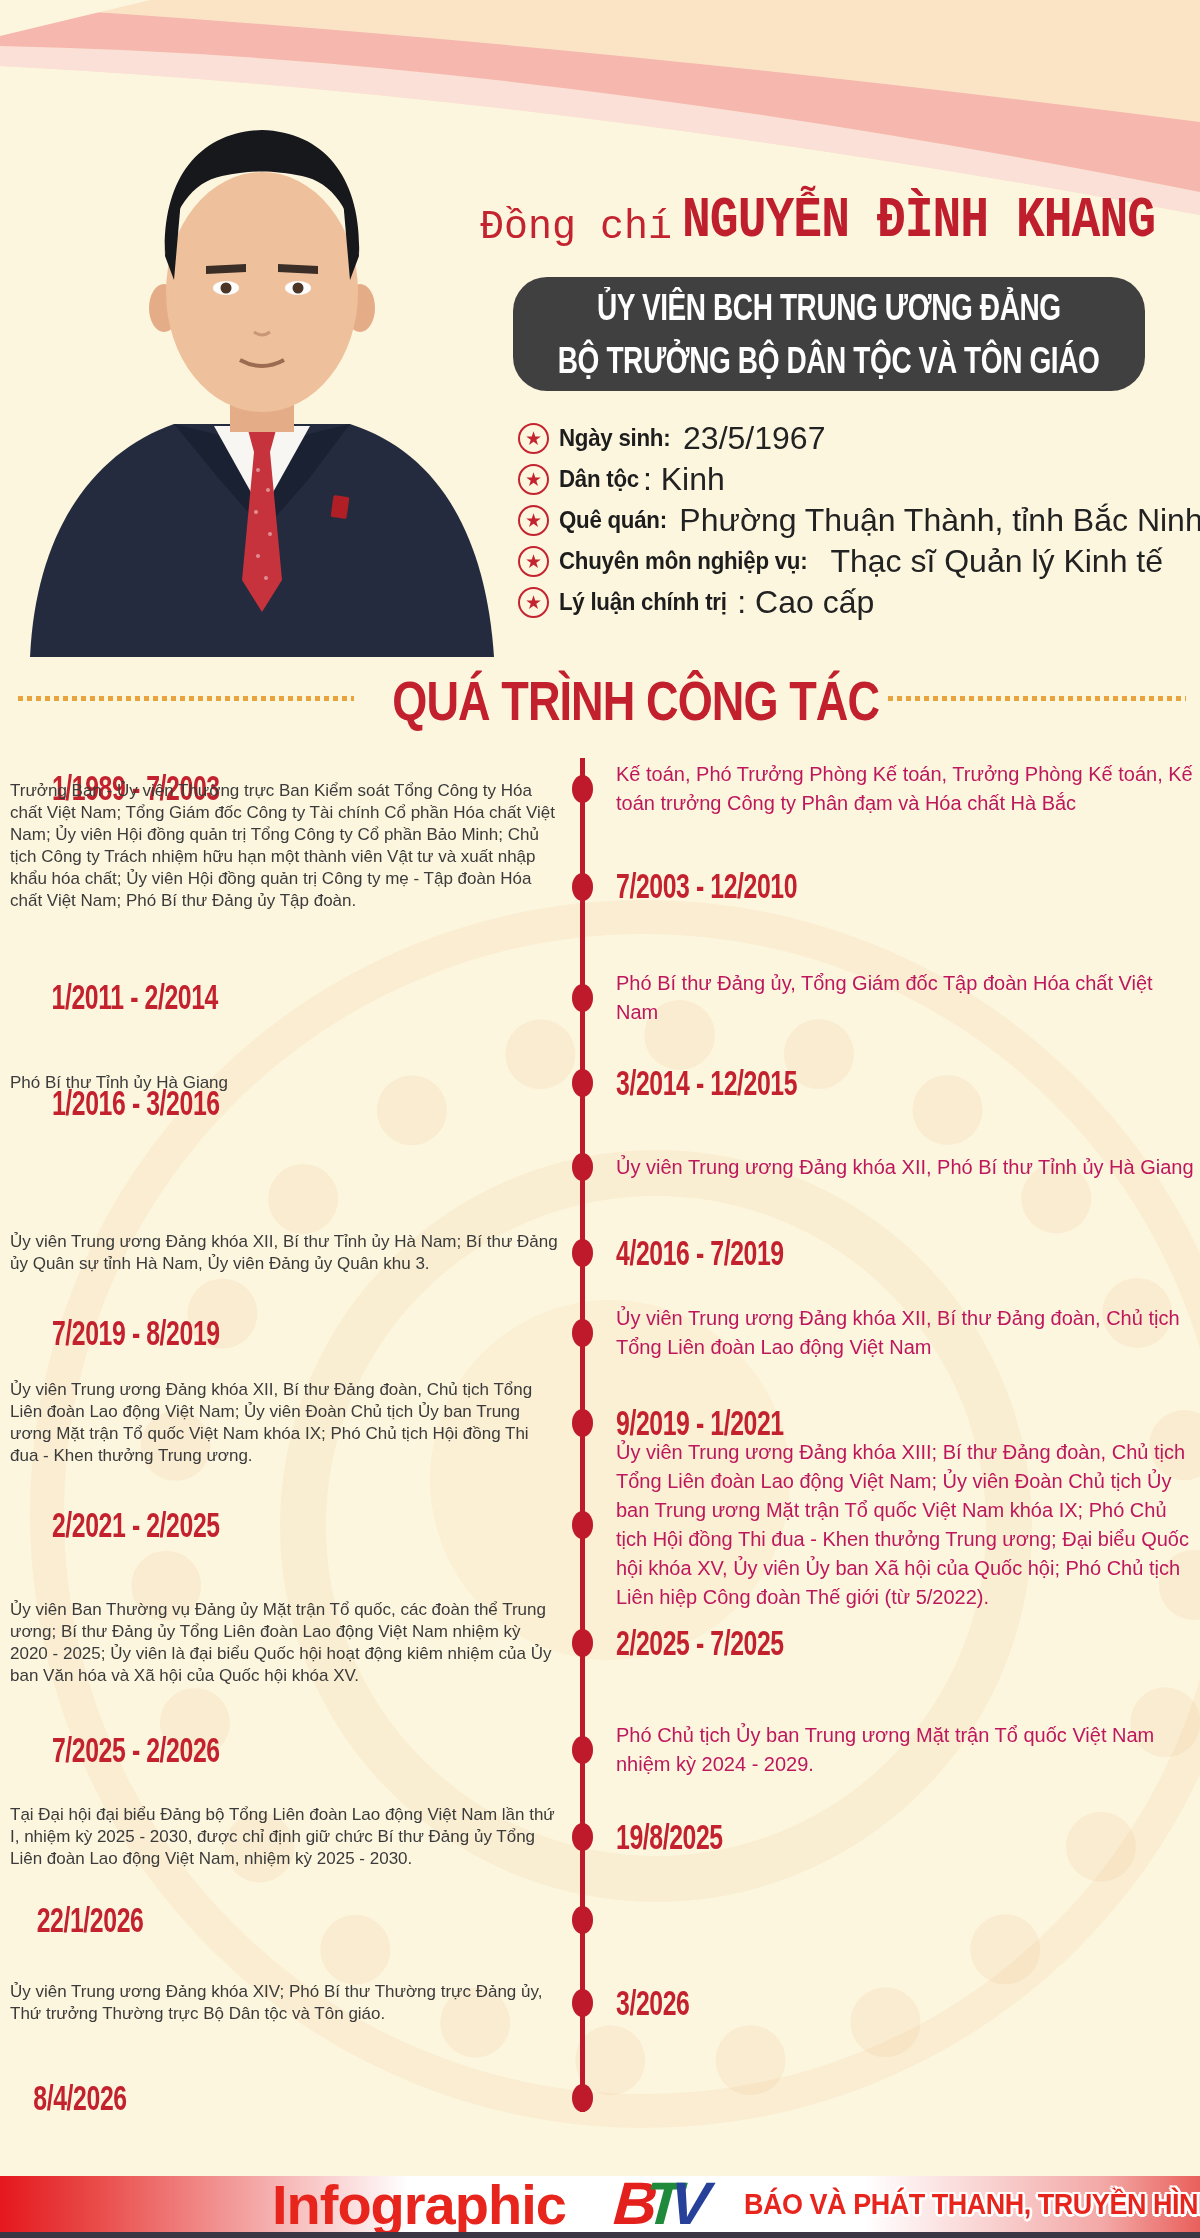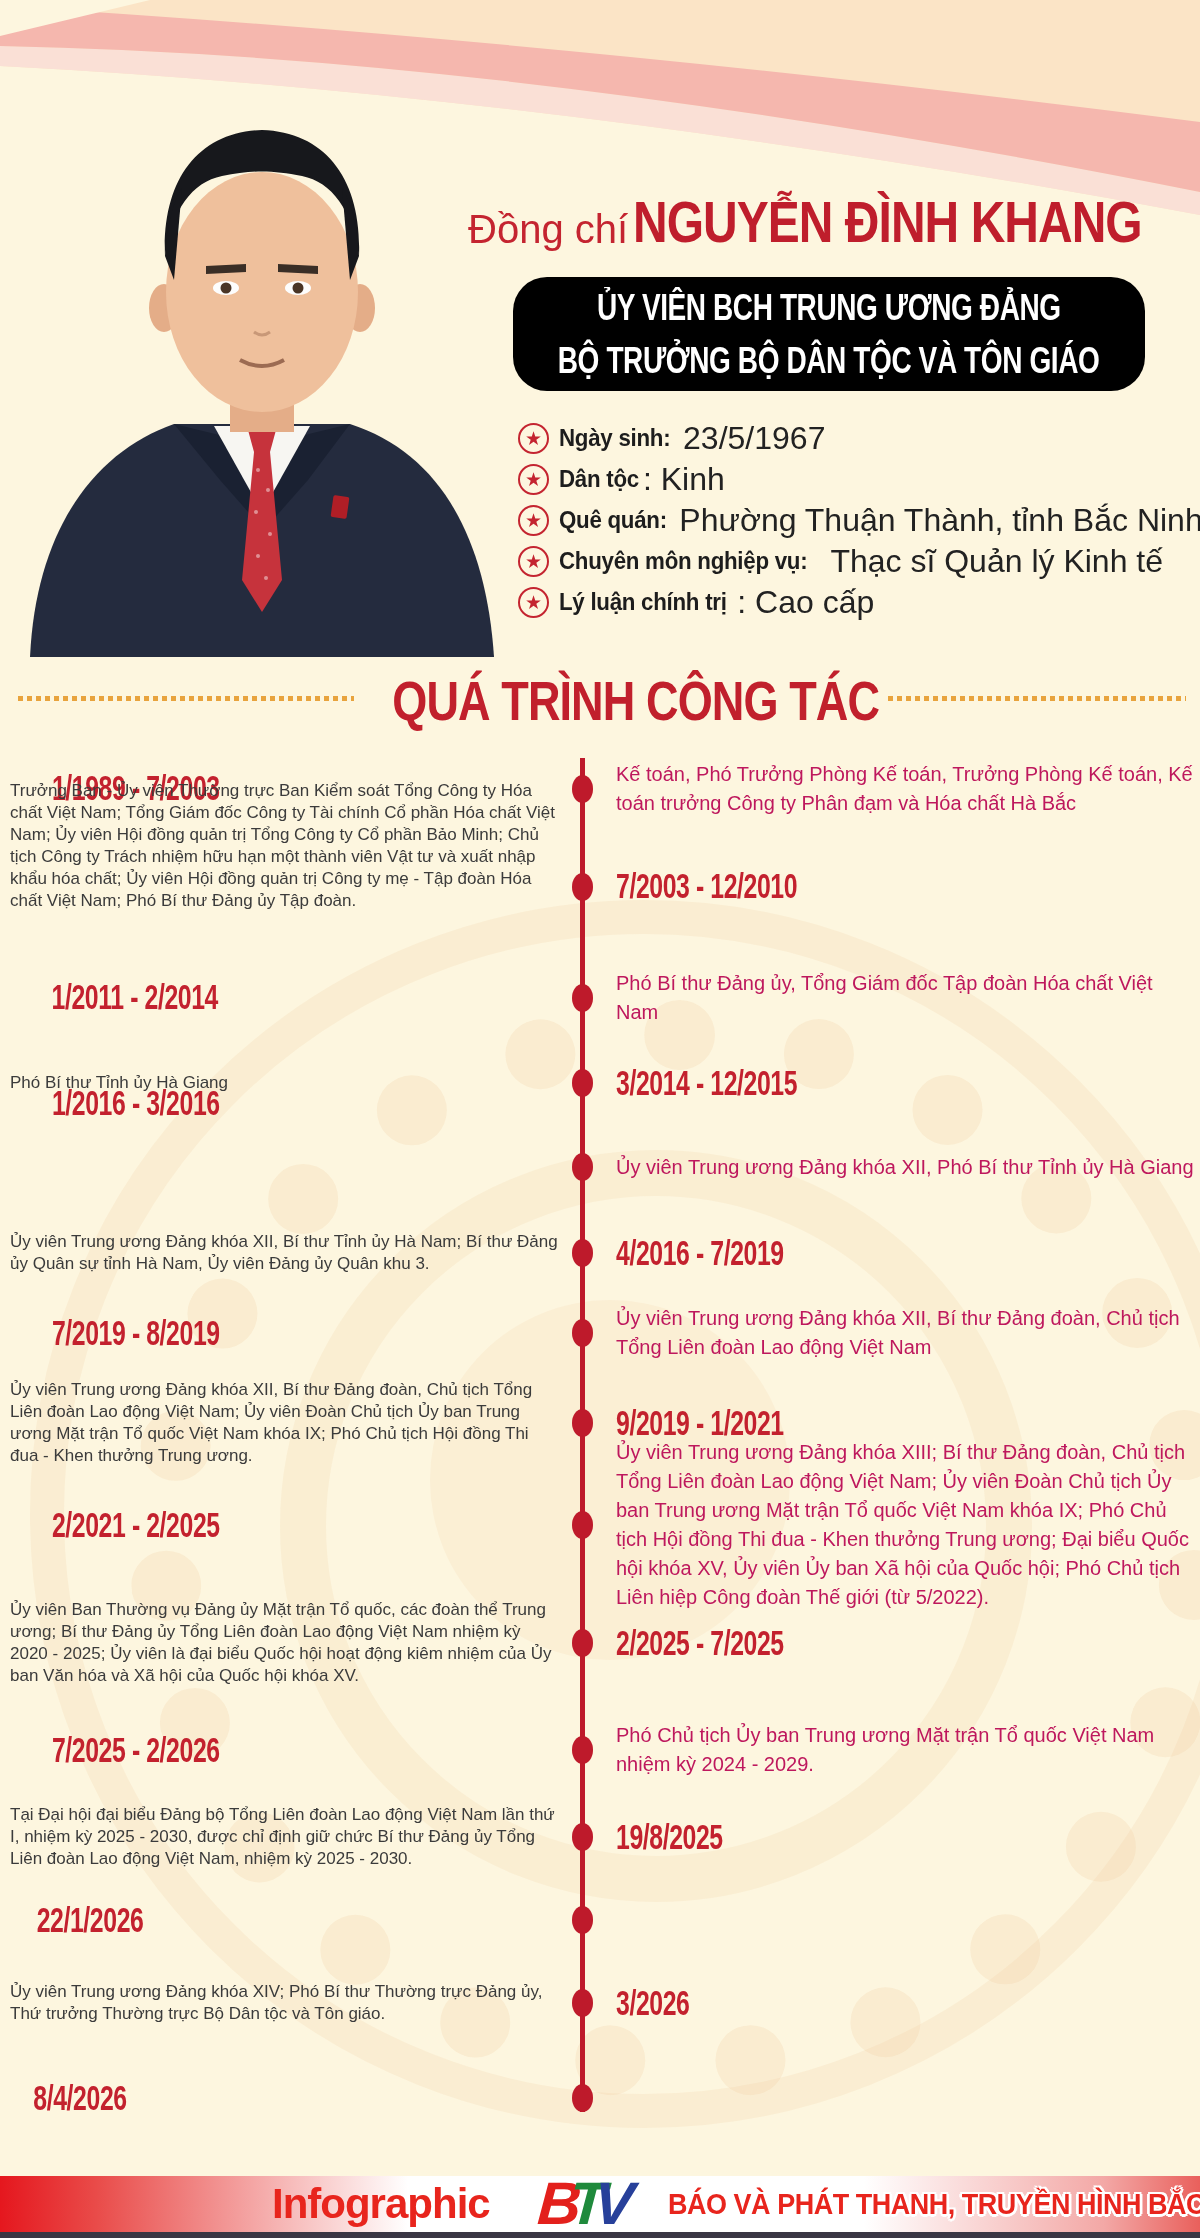--- a/index.html
+++ b/index.html
@@ -13,24 +13,24 @@
   .wm{position:absolute;border-radius:50%;pointer-events:none;}
   .wm1{left:30px;top:900px;width:1160px;height:1160px;border:34px solid rgba(238,193,142,.16);}
   .wm2{left:130px;top:1000px;width:960px;height:960px;border:70px dotted rgba(238,193,142,.18);}
   .wm3{left:280px;top:1150px;width:660px;height:660px;border:46px solid rgba(238,193,142,.15);}
   .wm4{left:430px;top:1300px;width:360px;height:360px;background:rgba(238,193,142,.12);}
 
   
   #portrait{position:absolute;left:2px;top:60px;}
 
   
-  #titleblock{position:absolute;left:468px;top:196px;width:700px;white-space:nowrap;}
+  #titleblock{position:absolute;left:480px;top:196px;width:700px;white-space:nowrap;font-family:Liberation Mono, monospace;}
   #title-prefix{font-size:40px;color:#C42430;}
   #title-name{font-size:51px;font-weight:bold;color:#BF1E2C;display:inline-block;transform:scaleX(.94) scaleY(1.12);transform-origin:left bottom;letter-spacing:-1px;}
-  #badge{position:absolute;left:513px;top:277px;width:632px;height:114px;background:#000000;border-radius:34px;display:flex;flex-direction:column;justify-content:center;align-items:center;gap:15px;}
+  #badge{position:absolute;left:513px;top:277px;width:632px;height:114px;background:#404040;border-radius:34px;display:flex;flex-direction:column;justify-content:center;align-items:center;gap:15px;}
   .badge-line{color:#fff;font-weight:bold;font-size:33px;white-space:nowrap;transform:scaleX(.85) scaleY(1.1);letter-spacing:-.5px;}
 
   
   #info{position:absolute;left:518px;top:424px;width:670px;}
   .info-row{display:flex;align-items:center;margin-bottom:13px;height:28px;}
   .star{width:27px;height:27px;border:2.5px solid #C42430;border-radius:50%;color:#C42430;display:flex;align-items:center;justify-content:center;font-size:19px;line-height:1;margin-right:10px;flex:none;}
   .info-label{font-weight:bold;font-size:24px;color:#1d1d1d;white-space:pre;transform:scaleX(.93);transform-origin:left center;letter-spacing:-.3px;}
   .info-value{font-size:32px;color:#222;white-space:pre;margin-left:-2px;}
 
   
@@ -46,21 +46,21 @@
   .lcell{position:absolute;left:10px;width:550px;text-align:left;transform:translateY(-50%);}
   .rcell{position:absolute;left:616px;width:578px;text-align:left;transform:translateY(-50%);}
   .tdate{font-size:31px;font-weight:bold;color:#C3212E;white-space:nowrap;display:inline-block;transform:scaleX(.8) scaleY(1.15);letter-spacing:-.5px;}
   .lcell .tdate{transform-origin:right center;}
   .rcell .tdate{transform-origin:left center;}
   .ldesc{font-size:17px;line-height:22px;color:#3b3b3b;}
   .rdesc{font-size:20px;line-height:29px;color:#be185d;}
 
   
   #footer{position:absolute;left:0;top:2176px;width:1200px;height:56px;background:linear-gradient(90deg,#E5171E 0%,#E94B49 8%,#ffffff 34%,#ffffff 72%,#F3A8A6 92%,#E9605C 100%);display:flex;align-items:center;}
-  #footer-brand{margin-left:272px;font-size:42px;font-weight:bold;color:#E8251D;letter-spacing:-1px;}
+  #footer-brand{margin-left:272px;font-size:56px;font-weight:bold;color:#E8251D;letter-spacing:-1px;}
   #btv{margin-left:48px;font-size:60px;font-weight:bold;font-style:italic;letter-spacing:-12px;transform:skewX(-4deg);line-height:1;}
   #btv .b{color:#E3201C;} #btv .t{color:#1F8A3C;} #btv .v{color:#27409A;}
   #footer-station{margin-left:46px;font-size:29px;font-weight:bold;color:#E8251D;white-space:nowrap;letter-spacing:-.5px;transform:scaleX(.93);transform-origin:left center;
     text-shadow:-2px -2px 0 #fff,2px -2px 0 #fff,-2px 2px 0 #fff,2px 2px 0 #fff,0 3px 0 #fff,3px 0 0 #fff,-3px 0 0 #fff;}
   #bottombar{position:absolute;left:0;top:2232px;width:1200px;height:6px;background:#3A3644;}
 </style>
 </head>
 <body>
 
 <div id="page">

